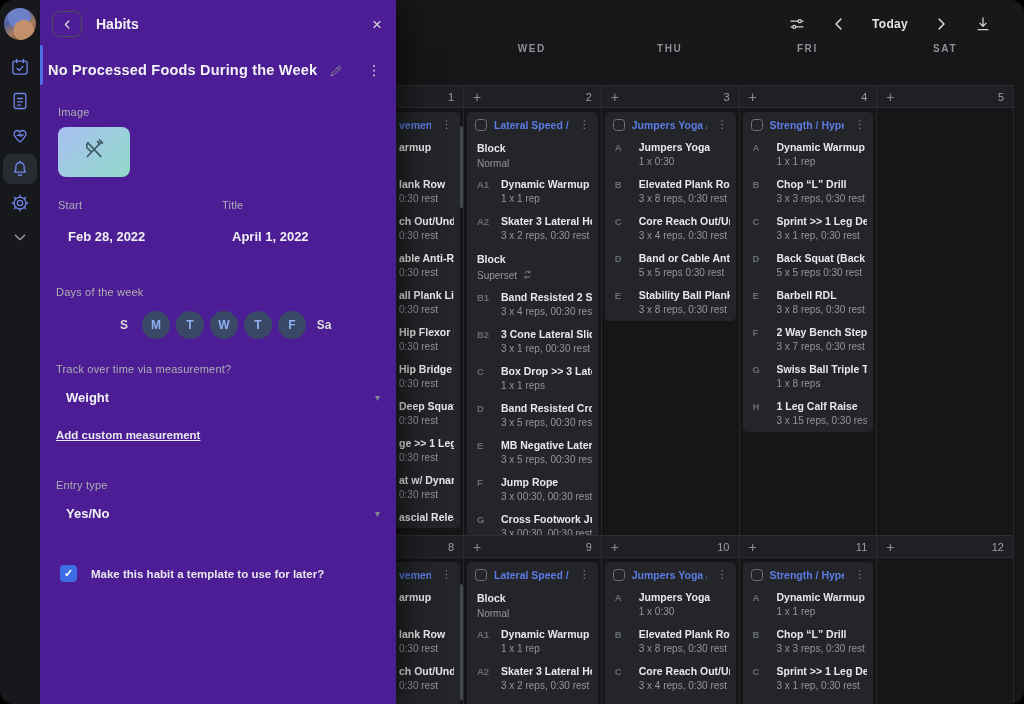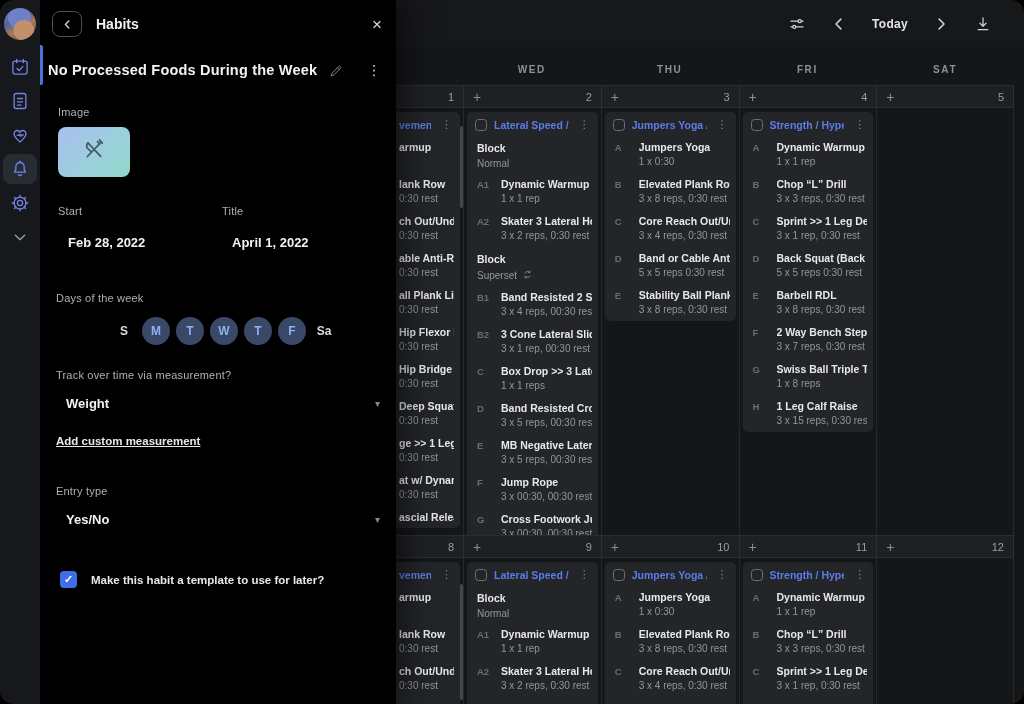--- a/index.html
+++ b/index.html
@@ -8,21 +8,21 @@
   .app { position:relative; width:1024px; height:704px; background:#141517; border-radius:14px; overflow:hidden; }
 
   
   .calendar { position:absolute; left:40px; top:0; right:0; bottom:0; background:#151618; }
   .toolbar { position:absolute; top:0; left:356px; right:0; height:47px; display:flex; align-items:center; justify-content:flex-end; gap:24px; padding-right:32px; background:#17181a; }
   .tb-icon { display:inline-flex; width:18px; height:18px; color:#cfd1d3; cursor:pointer; }
   .tb-icon svg { width:18px; height:18px; stroke:#cfd1d3; fill:none; stroke-width:1.7; stroke-linecap:round; stroke-linejoin:round; }
   .tb-icon.sm svg { stroke-width:2; }
   .today { font-size:12px; font-weight:700; color:#e4e5e7; letter-spacing:.3px; cursor:pointer; }
 
-  .day-headers { position:absolute; top:50px; left:356px; right:10px; height:38px; display:grid; grid-template-columns:67px 1fr 1fr 1fr 1fr; align-items:center; }
+  .day-headers { position:absolute; top:29px; left:356px; right:10px; height:38px; display:grid; grid-template-columns:67px 1fr 1fr 1fr 1fr; align-items:center; }
   .dh-cell { text-align:center; font-size:10px; font-weight:700; letter-spacing:1.6px; color:#8d9094; }
 
   #weeks { position:absolute; top:85px; left:356px; right:10px; bottom:0; }
   .date-row { display:grid; grid-template-columns:67px 1fr 1fr 1fr 1fr; height:23px; background:#1e2023; border-top:1px solid #2b2d31; border-bottom:1px solid #2b2d31; }
   .date-cell { display:flex; align-items:center; justify-content:space-between; padding:0 9px; font-size:11px; color:#9b9da1; border-left:1px solid #2c2e32; }
   .date-cell:first-child { border-left:none; }
   .date-cell:last-child { border-right:1px solid #2c2e32; }
   .date-cell.noplus { justify-content:flex-end; }
   .plus { color:#8a8d91; font-size:14px; line-height:1; cursor:pointer; }
   .dnum { font-size:11px; }
@@ -62,38 +62,38 @@
               radial-gradient(circle at 48% 30%, #6d80c8 0 40%, transparent 41%),
               linear-gradient(150deg,#8191d0 0%, #51619f 35%, #a87b5c 60%, #7c5a45 82%, #2e3f56 100%); }
   #side-icons { margin-top:12px; display:flex; flex-direction:column; align-items:center; gap:4px; }
   .side-item { width:34px; height:30px; display:flex; align-items:center; justify-content:center; border-radius:8px; cursor:pointer; }
   .side-item.active { background:#272b32; }
   .side-icon { display:inline-flex; }
   .side-icon svg { width:20px; height:20px; stroke:#6f83e8; fill:none; stroke-width:1.6; stroke-linecap:round; stroke-linejoin:round; }
   .side-icon.gray svg { stroke:#9a9da1; }
 
   
-  .modal { position:absolute; left:40px; top:0; bottom:0; width:356px; background:#000000; z-index:10; box-shadow:10px 0 28px rgba(0,0,0,.5); }
+  .modal { position:absolute; left:40px; top:0; bottom:0; width:356px; background:#4c1d95; z-index:10; box-shadow:10px 0 28px rgba(0,0,0,.5); }
   .accent-bar { position:absolute; left:0; top:45px; width:3px; height:40px; background:#4d6fe2; border-radius:0 2px 2px 0; }
   .m-head { display:flex; align-items:center; margin:10px 14px 0 12px; height:28px; }
   .back-btn { width:30px; height:26px; background:none; border:1.5px solid #4b4e53; border-radius:8px; display:flex; align-items:center; justify-content:center; cursor:pointer; }
   .back-btn svg { width:13px; height:13px; stroke:#d9dadc; fill:none; stroke-width:2.2; stroke-linecap:round; stroke-linejoin:round; }
   .m-title { margin-left:14px; font-size:14px; font-weight:700; color:#f0f1f2; }
   .close { margin-left:auto; font-size:17px; color:#d9dadc; cursor:pointer; line-height:1; }
   .h-title-row { display:flex; align-items:flex-end; margin:24px 12px 0 8px; }
   .h-title { font-size:14.5px; font-weight:700; color:#f2f3f4; letter-spacing:.2px; }
   .pencil { margin-left:12px; display:inline-flex; cursor:pointer; }
   .pencil svg { width:14px; height:14px; stroke:#8b8e92; fill:none; stroke-width:1.6; stroke-linecap:round; stroke-linejoin:round; }
   .kebab.big { margin-left:auto; font-size:14px; color:#d9dadc; }
   .f-label { font-size:11px; color:#aeb0b3; letter-spacing:.2px; }
   .desc-grid { display:grid; grid-template-columns:1fr 72px; gap:22px; margin:28px 14px 0 18px; }
   .desc-input { width:100%; height:46px; margin-top:9px; background:#1f2124; border:1px solid #3a3d42; border-radius:10px; resize:none; outline:none; color:#e7e8ea; font-family:"Liberation Sans", sans-serif; font-size:12px; padding:6px 8px; }
   .img-thumb { width:72px; height:50px; margin-top:9px; border-radius:8px; background:linear-gradient(135deg,#a9bef0 0%, #9ccfdc 55%, #8fd9c9 100%); display:flex; align-items:center; justify-content:center; cursor:pointer; }
   .img-thumb svg { width:26px; height:26px; stroke:#3f5e68; fill:none; stroke-width:1.6; stroke-linecap:round; stroke-linejoin:round; }
-  .dates-grid { display:grid; grid-template-columns:164px 1fr; margin:28px 14px 0 18px; }
+  .dates-grid { display:grid; grid-template-columns:164px 1fr; margin:22px 14px 0 18px; }
   .f-value { margin-top:18px; padding-left:10px; font-size:13px; font-weight:700; color:#f0f1f2; cursor:pointer; }
   .days-label { margin:42px 0 0 16px; }
   .days-row { display:flex; align-items:center; gap:6px; margin:13px 0 0 72px; }
   .day-plain { width:24px; text-align:center; font-size:12px; font-weight:700; color:#dadbdd; cursor:pointer; }
   .day-circle { width:28px; height:28px; border-radius:50%; background:#3a4867; color:#8fb0f2; font-size:12px; font-weight:700; display:flex; align-items:center; justify-content:center; cursor:pointer; }
   .meas-label { margin:24px 0 0 16px; }
   .select-row { display:flex; align-items:center; margin:15px 16px 0 26px; cursor:pointer; }
   .sel-value { font-size:13px; font-weight:700; color:#f0f1f2; }
   .caret { margin-left:auto; font-size:10px; color:#85888c; }
   .add-link { display:inline-block; margin:24px 12px 0 16px; font-size:11.5px; font-weight:700; color:#e7e8ea; text-decoration:underline; cursor:pointer; }

